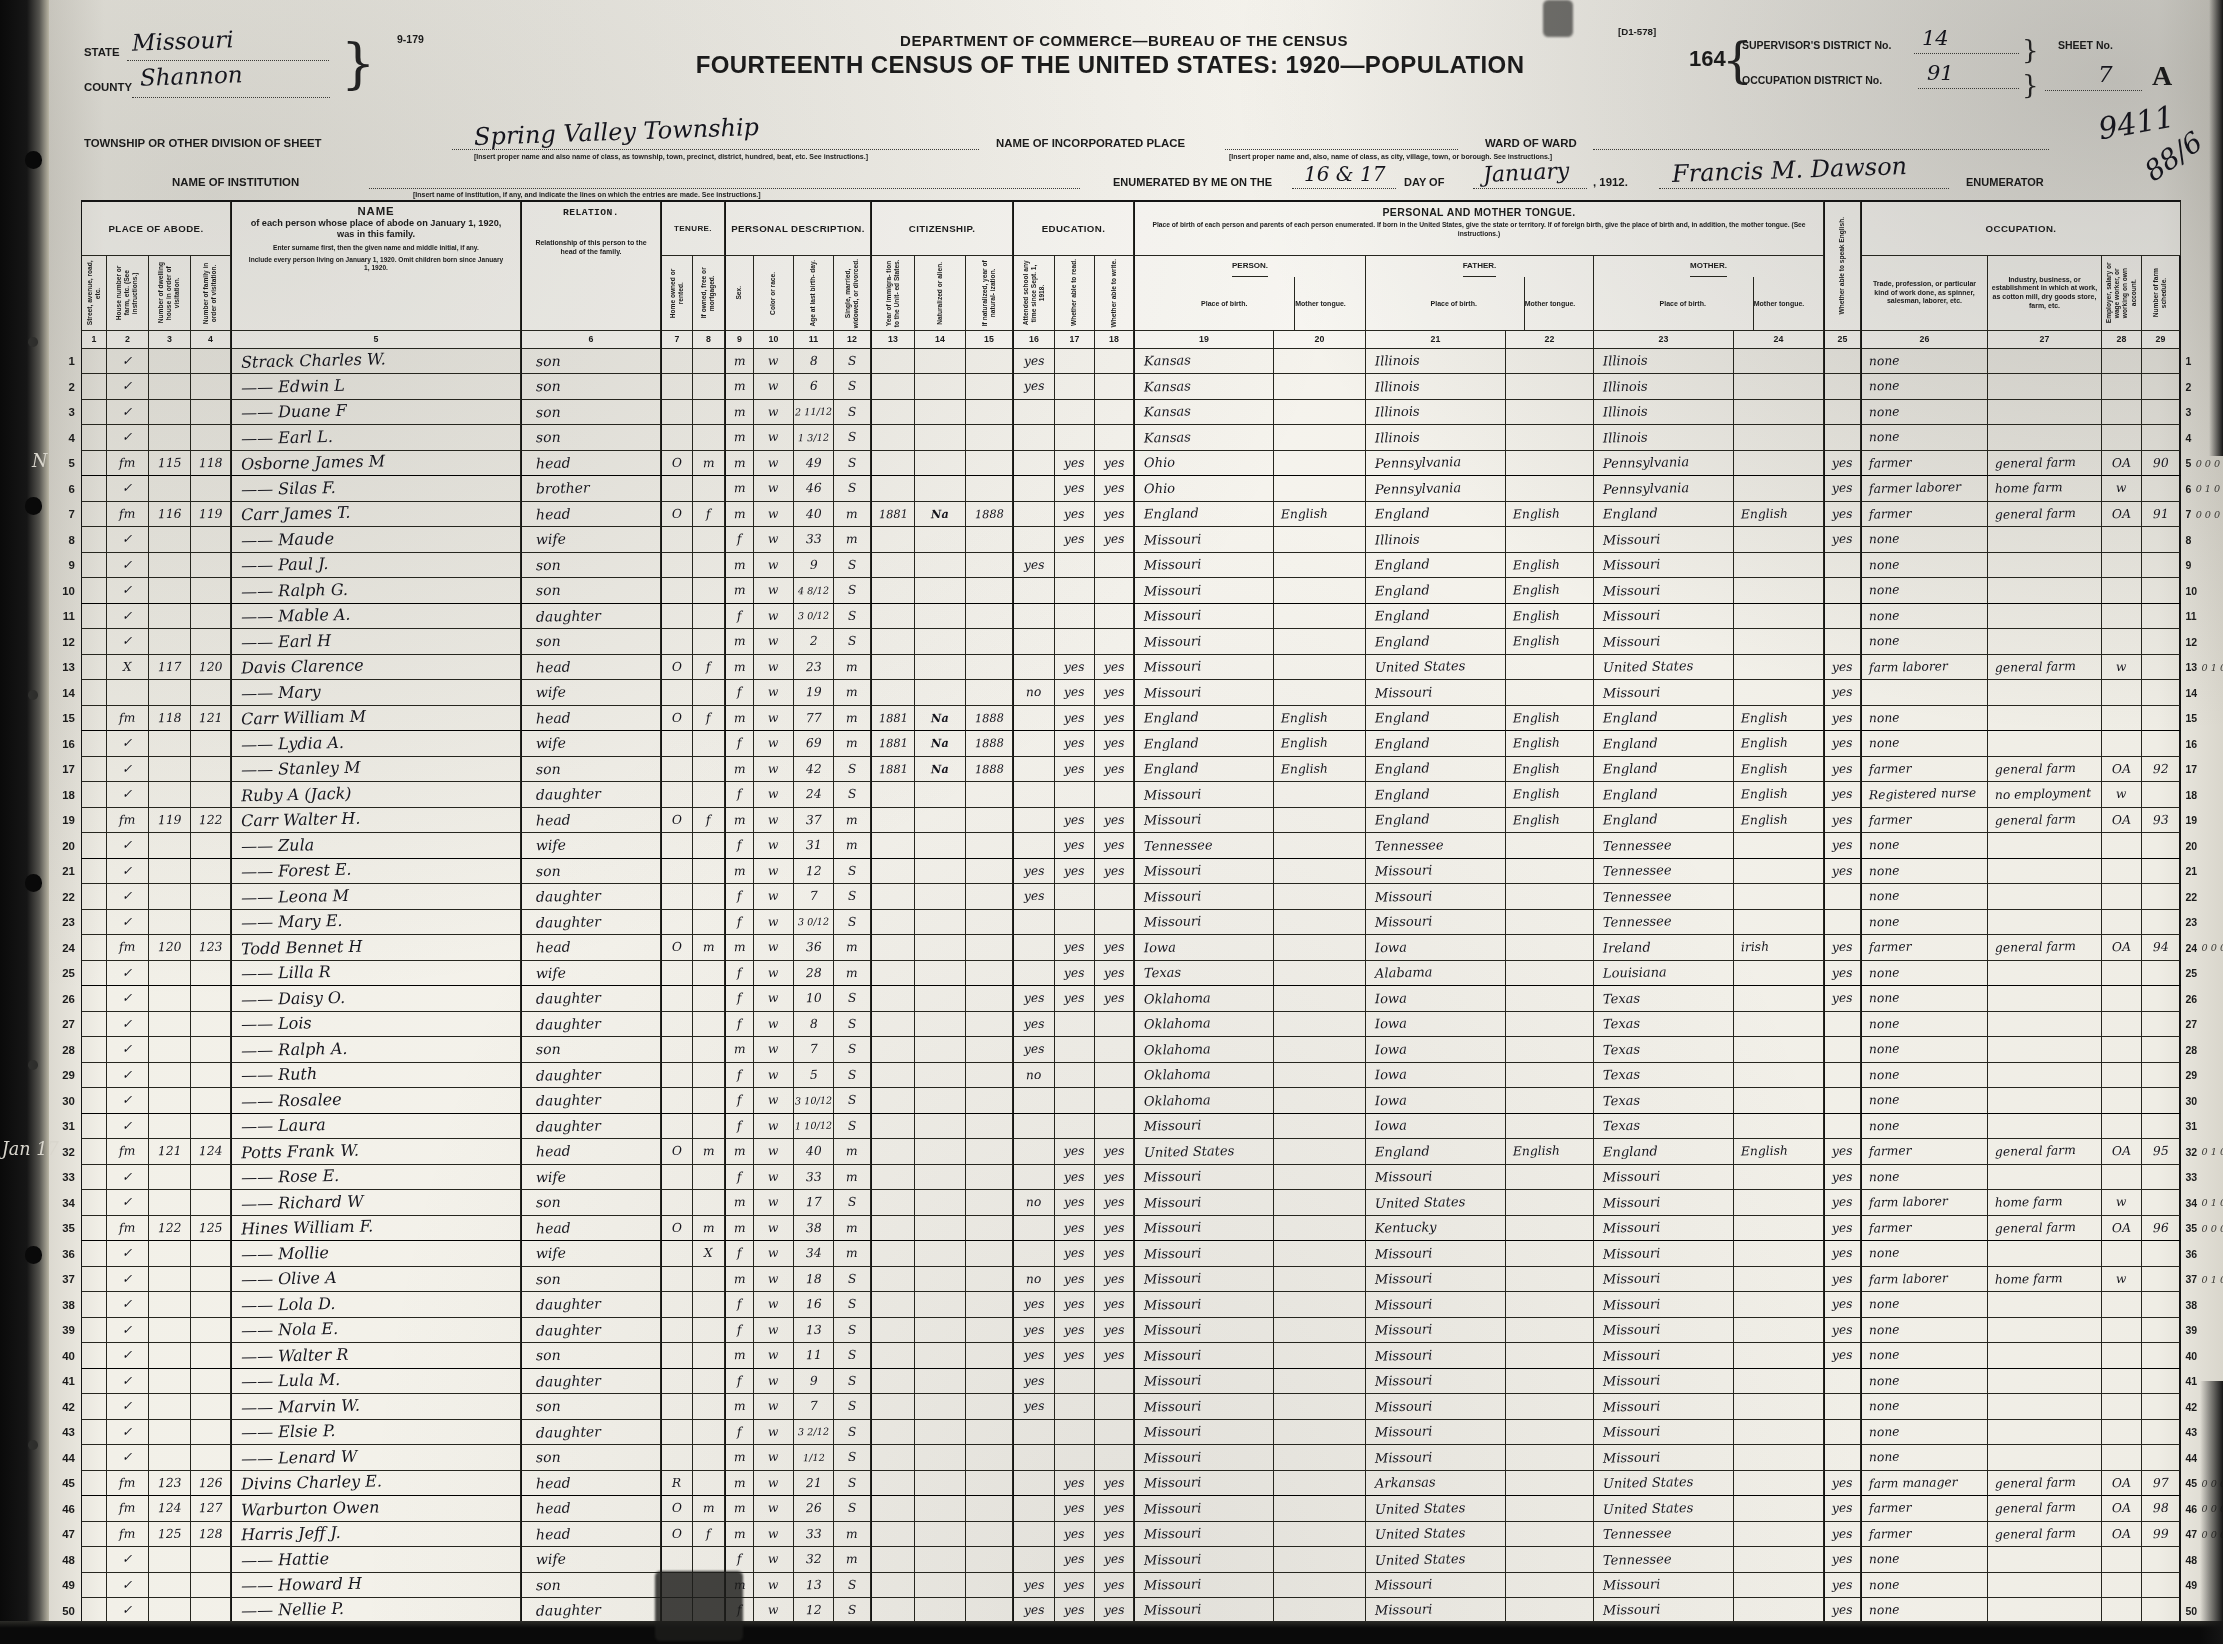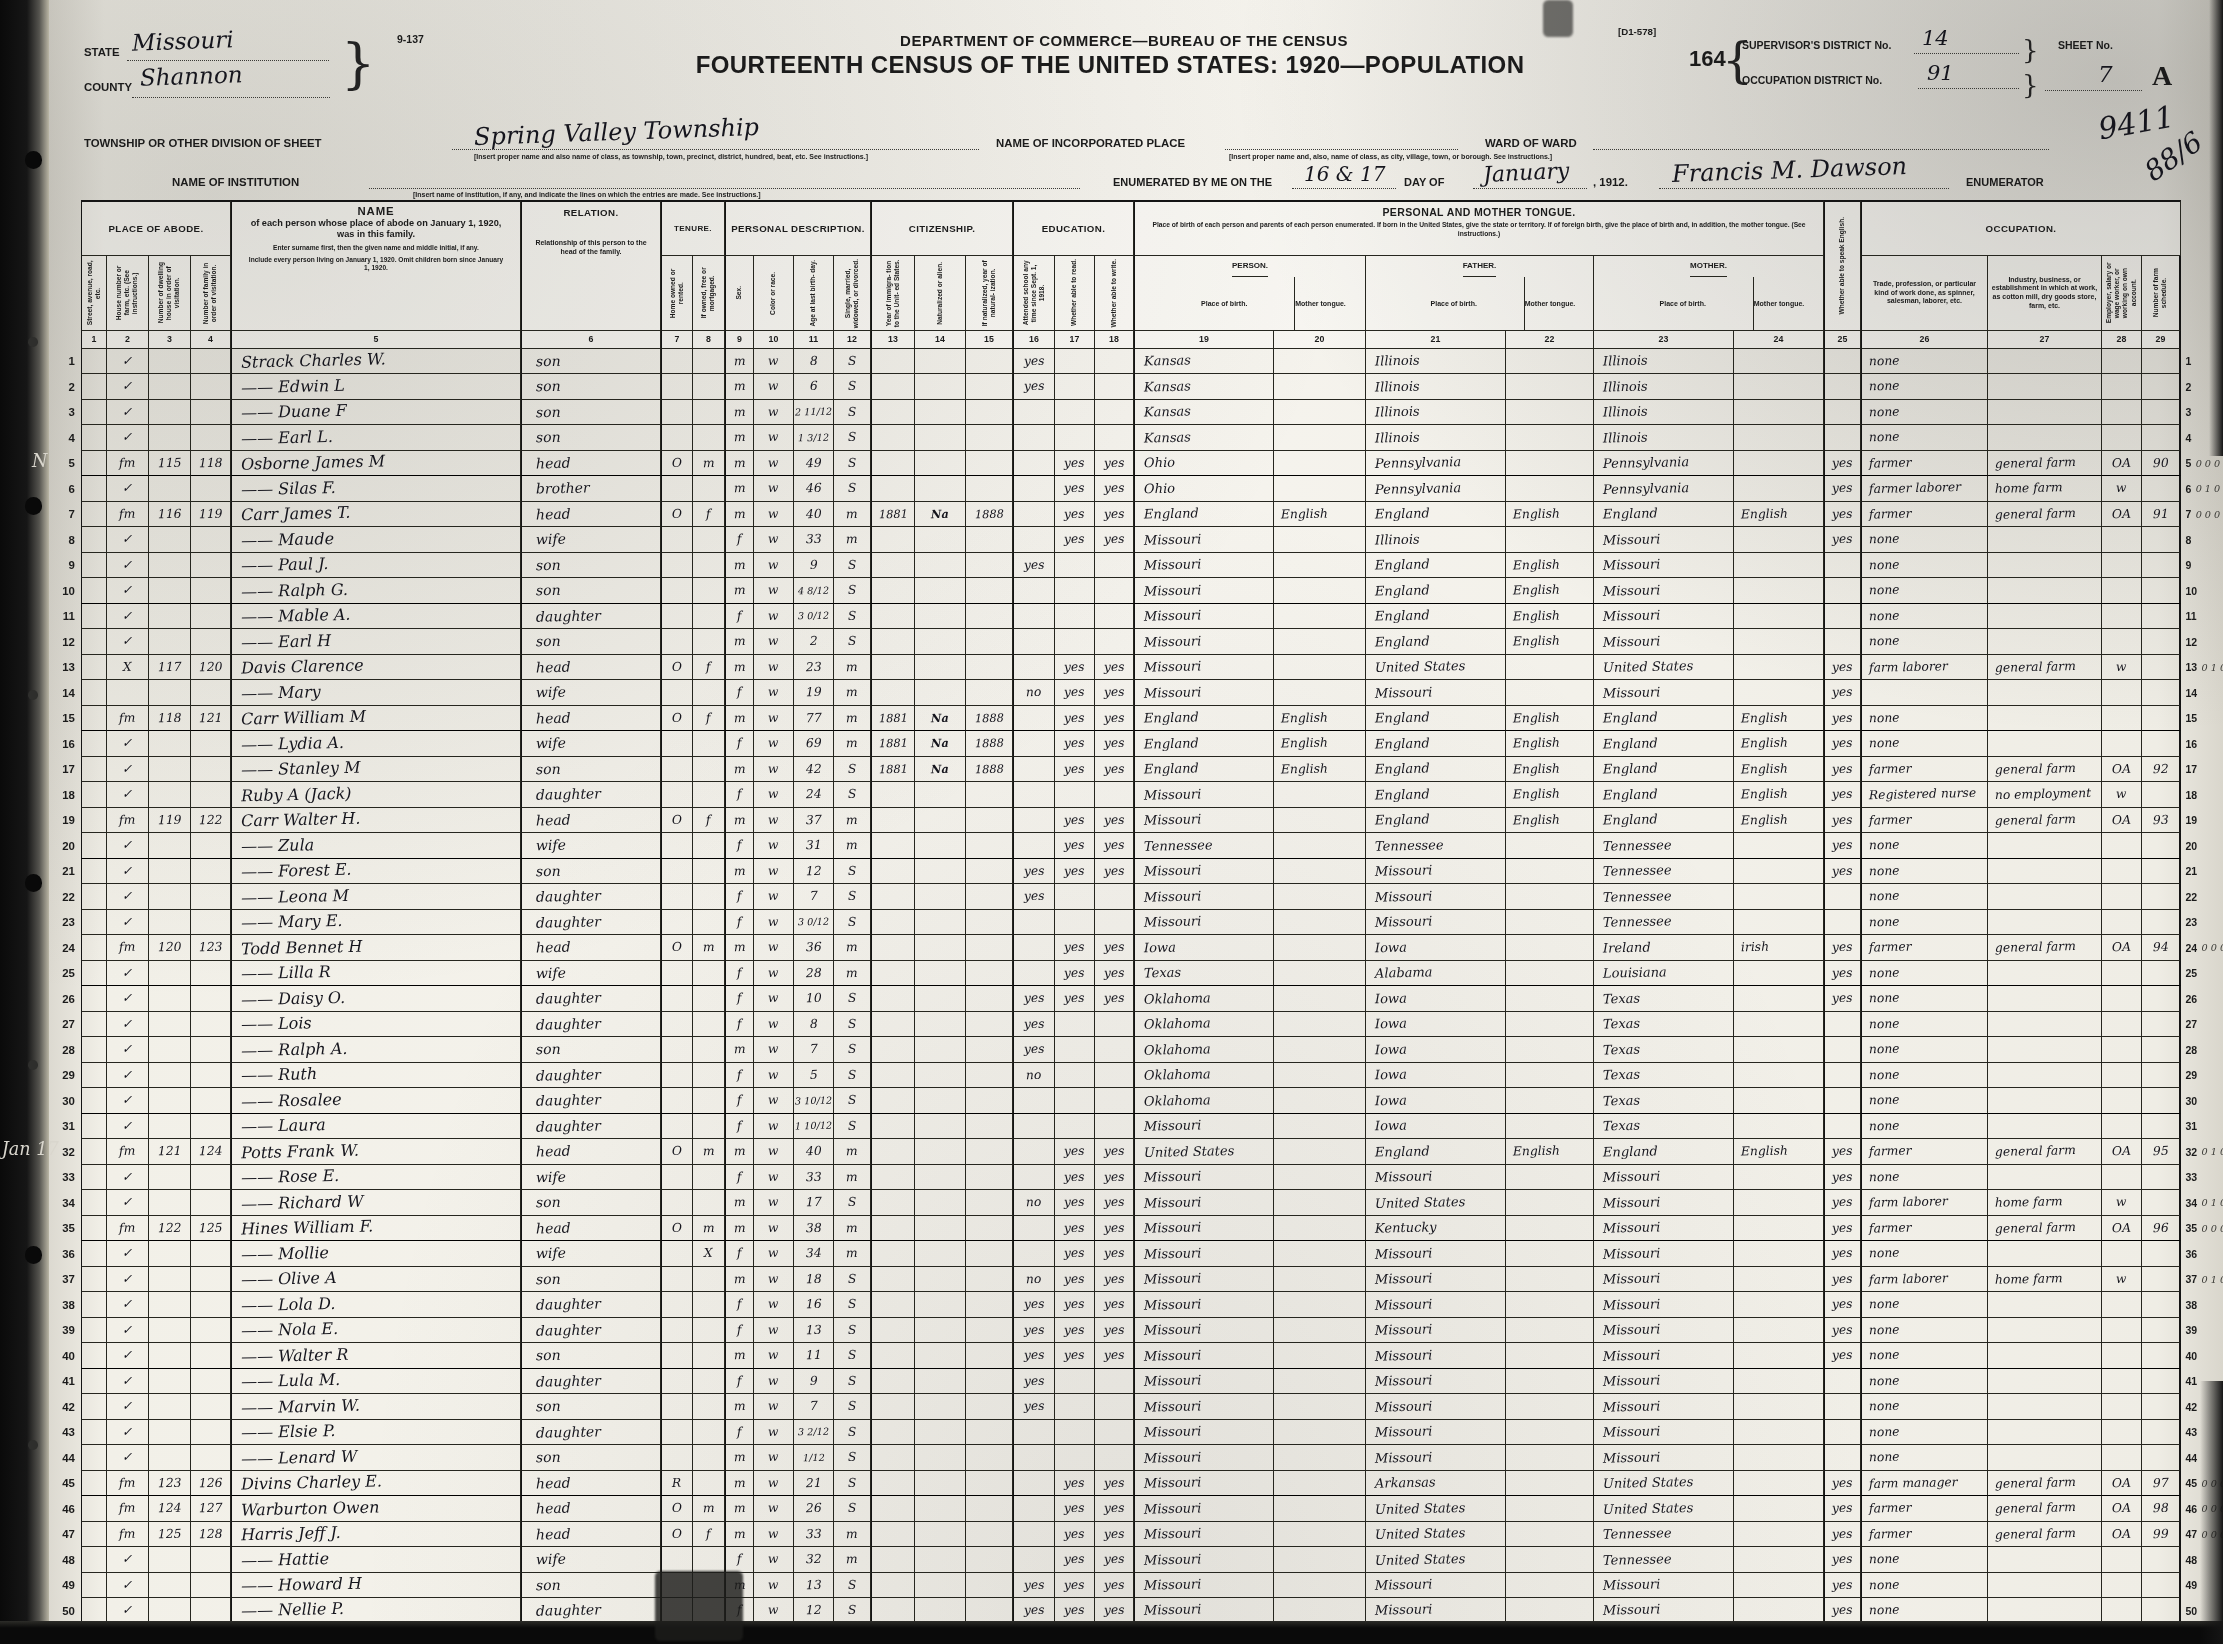--- a/index.html
+++ b/index.html
@@ -41,21 +41,21 @@
   .hcell{display:flex;align-items:center;justify-content:center;overflow:hidden;padding:0.9px;background:rgba(255,255,255,.25);}
   .h-title{font-weight:700;font-size:9.7px;letter-spacing:0.4px;text-align:center;}
   .h-title.sm{font-size:8px;}
   .vtext{writing-mode:vertical-rl;transform:rotate(180deg);font-size:6.6px;font-weight:700;line-height:1.25;text-align:center;max-height:132px;}
   .htext{font-size:7px;font-weight:700;text-align:center;line-height:1.25;padding:0 2.6px;}
   .h-name{display:block;padding:1.8px 3.5px;}
   .hn-t{font-weight:700;font-size:11.4px;text-align:center;margin:0.9px 0;letter-spacing:0.9px;}
   .hn-m{font-weight:700;font-size:9.2px;text-align:center;margin:0.9px 8.8px 2.6px;line-height:1.25;}
   .hn-s{font-size:6.6px;font-weight:700;text-align:center;margin:3.5px 12.3px;line-height:1.25;}
   .h-rel{display:block;padding-top:5.3px;}
-  .hr-t{font-weight:700;font-size:9.7px;text-align:center;letter-spacing:0.4px;}
+  .hr-t{font-weight:700;font-size:9.7px;text-align:center;letter-spacing:0.4px;font-family:Liberation Mono, monospace;}
   .hr-l{font-size:7px;font-weight:700;text-align:center;margin:19.3px 8.8px;line-height:1.3;}
   .h-nat{display:block;padding:1.8px 5.3px;}
   .nat-t{font-weight:700;font-size:10.5px;text-align:center;margin:2.6px 0;letter-spacing:0.4px;}
   .nat-n{font-size:6.7px;font-weight:700;text-align:center;line-height:1.3;}
   .h-sub{display:flex;flex-direction:column;padding:0;}
   .sub-t{font-size:8px;font-weight:700;text-align:center;border-bottom:0.9px solid #26261f;padding:5.3px 0;}
   .sub-r{flex:1;display:flex;}
   .sub-c{display:flex;align-items:center;justify-content:center;font-size:7px;font-weight:700;}
   .sub-c.first{border-right:0.9px solid #26261f;}
   .h-num{display:flex;align-items:center;justify-content:center;font-size:8.8px;font-weight:700;background:rgba(255,255,255,.25);}
@@ -80,21 +80,21 @@
   <div class="paper"></div>
 
   <div class="pt" style="left:84px;top:46px;font-size:11.4px;">STATE</div>
   <div class="hw" style="position:absolute;left:132px;top:28px;font-size:23px;transform:rotate(-2deg);">Missouri</div>
   <div class="dotline" style="position:absolute;left:127px;top:60px;width:202px;"></div>
   <div class="pt" style="left:84px;top:81px;font-size:11.4px;">COUNTY</div>
   <div class="hw" style="position:absolute;left:140px;top:63px;font-size:23px;transform:rotate(-2deg);">Shannon</div>
   <div class="dotline" style="position:absolute;left:132px;top:97px;width:198px;"></div>
   <div class="brace" style="position:absolute;left:341px;top:32px;font-size:54px;">}</div>
 
-  <div class="pt" style="left:397px;top:33px;font-size:10.5px;">9-137</div>
+  <div class="pt" style="left:397px;top:33px;font-size:10.5px;">9-179</div>
   <div class="pt" style="left:1124px;top:32px;font-size:15px;letter-spacing:0.5px;transform:translateX(-50%);">DEPARTMENT OF COMMERCE—BUREAU OF THE CENSUS</div>
   <div class="pt" style="left:1110px;top:51px;font-size:24px;letter-spacing:0.4px;transform:translateX(-50%);">FOURTEENTH CENSUS OF THE UNITED STATES: 1920—POPULATION</div>
   <div class="pt" style="left:1618px;top:26px;font-size:9.7px;">[D1-578]</div>
   <div class="pt" style="left:1689px;top:46px;font-size:22px;">164</div>
 
   <div class="brace" style="position:absolute;left:1722px;top:32px;font-size:49px;">{</div>
   <div class="pt" style="left:1742px;top:39px;font-size:10.5px;">SUPERVISOR'S DISTRICT No.</div>
   <div class="hw" style="position:absolute;left:1922px;top:26px;font-size:21px;">14</div>
   <div class="dotline" style="position:absolute;left:1914px;top:53px;width:105px;"></div>
   <div class="brace" style="position:absolute;left:2022px;top:35px;font-size:26px;">}</div>

